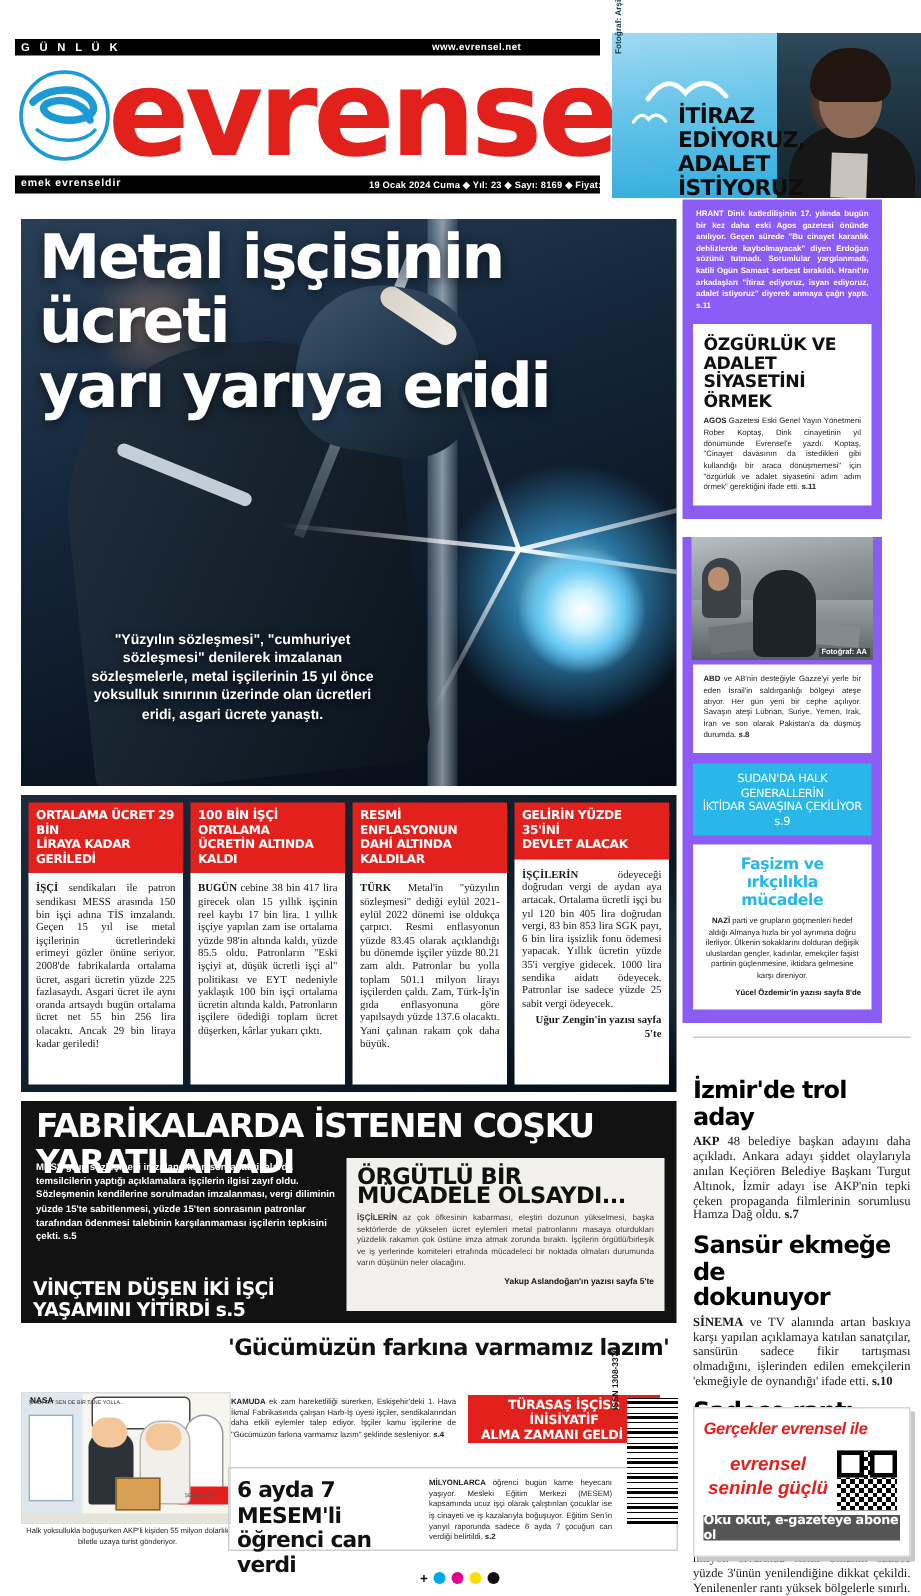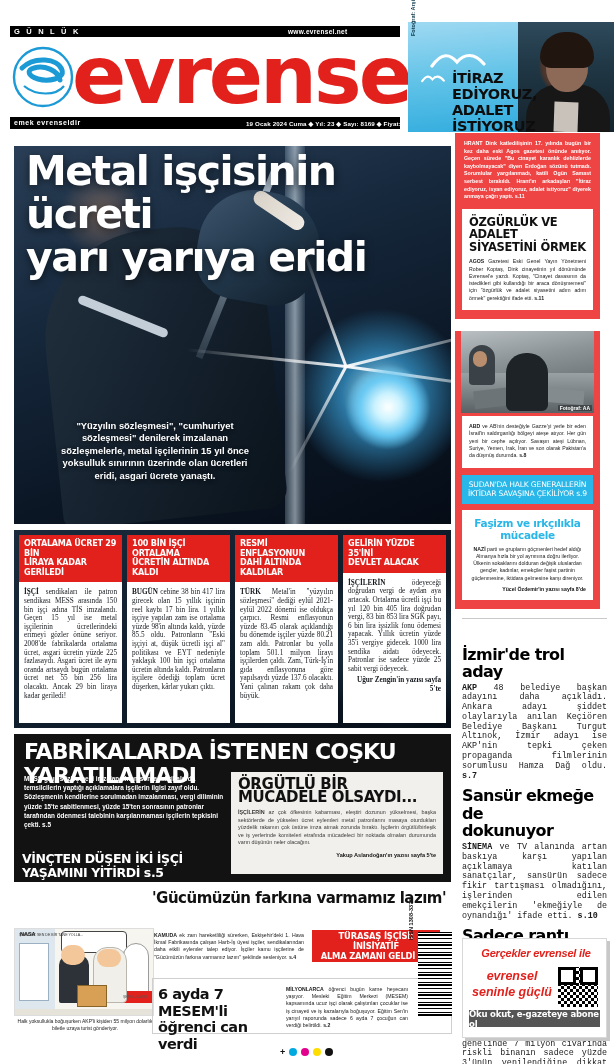--- a/index.html
+++ b/index.html
@@ -91,22 +91,22 @@
   .hrant-title {
     position: absolute; left: 418px; top: 70px; width: 120px;
     font-family: "DejaVu Sans", sans-serif;
     font-size: 14.5px; font-weight: bold; color: #0d0d0d;
     line-height: 16px; letter-spacing: -.4px; margin-left: 34px;
   }
 
   
   .rail { position: absolute; left: 455px; top: 133px; width: 159px; height: 800px; }
   .cyan-block {
-    position: relative; width: 145px;
-    background: #ef4444; padding: 7px 9px 8px 9px;
+    position: relative; width: 133px;
+    background: #8b5cf6; padding: 7px 9px 8px 9px;
   }
   .cyan-text {
     font-size: 5.3px; font-weight: bold; color: #ffffff;
     line-height: 7.6px; text-align: justify;
   }
   .white-card {
     margin: 0 7px; background: #fff; padding: 7px 7px 8px 7px;
   }
   .card-head {
     font-family: "DejaVu Sans", sans-serif;
@@ -176,35 +176,35 @@
   .byline { margin-top: 4px; text-align: right; font-size: 5.2px; font-weight: bold; color: #111; }
 
   .rail-sep { height: 1px; background: #c9c9c9; margin: 9px 7px; }
   .serif-head {
     font-family: "DejaVu Sans", sans-serif;
     font-size: 16px; font-weight: bold; color: #000;
     line-height: 17.5px; letter-spacing: -.6px;
   }
   .serif-body {
     margin-top: 3px;
-    font-family: Liberation Mono, monospace;
+    font-family: Liberation Serif, serif;
     font-size: 8.4px; color: #1a1a1a; line-height: 9.8px; text-align: justify;
   }
   .serif-body .lead { font-weight: bold; }
 
   
   .promo {
     position: absolute; left: 462px; top: 938px; width: 145px; height: 100px;
     background: #fff; border: 1px solid #d8d8d8;
     box-shadow: 3px 3px 0 #c8c8c8;
   }
   .promo-l1 {
     position: absolute; left: 6px; top: 8px; width: 134px;
     font-size: 11px; font-weight: bold; font-style: italic; color: #e2211c;
-    text-align: center; letter-spacing: -.2px;
+    text-align: left; letter-spacing: -.2px;
   }
   .promo-l2 {
     position: absolute; left: 6px; top: 29px; width: 86px;
     font-size: 12.5px; font-weight: bold; font-style: italic; color: #e2211c;
     text-align: center; line-height: 16px;
   }
   .qr {
     position: absolute; right: 8px; top: 28px; width: 40px; height: 40px;
     background:
       repeating-linear-gradient(90deg,#000 0 3px,#fff 3px 6px),

